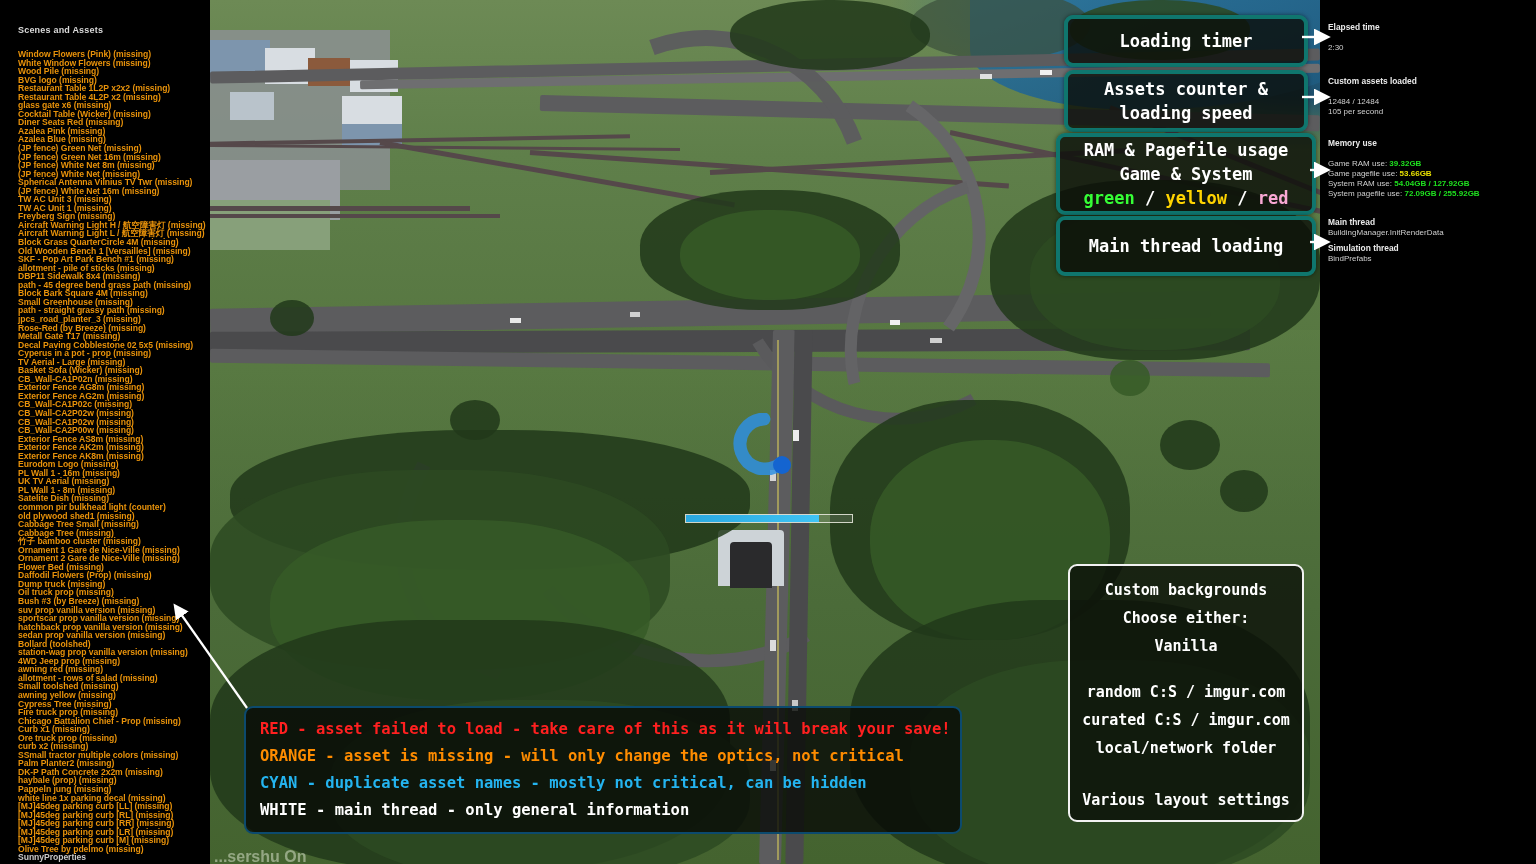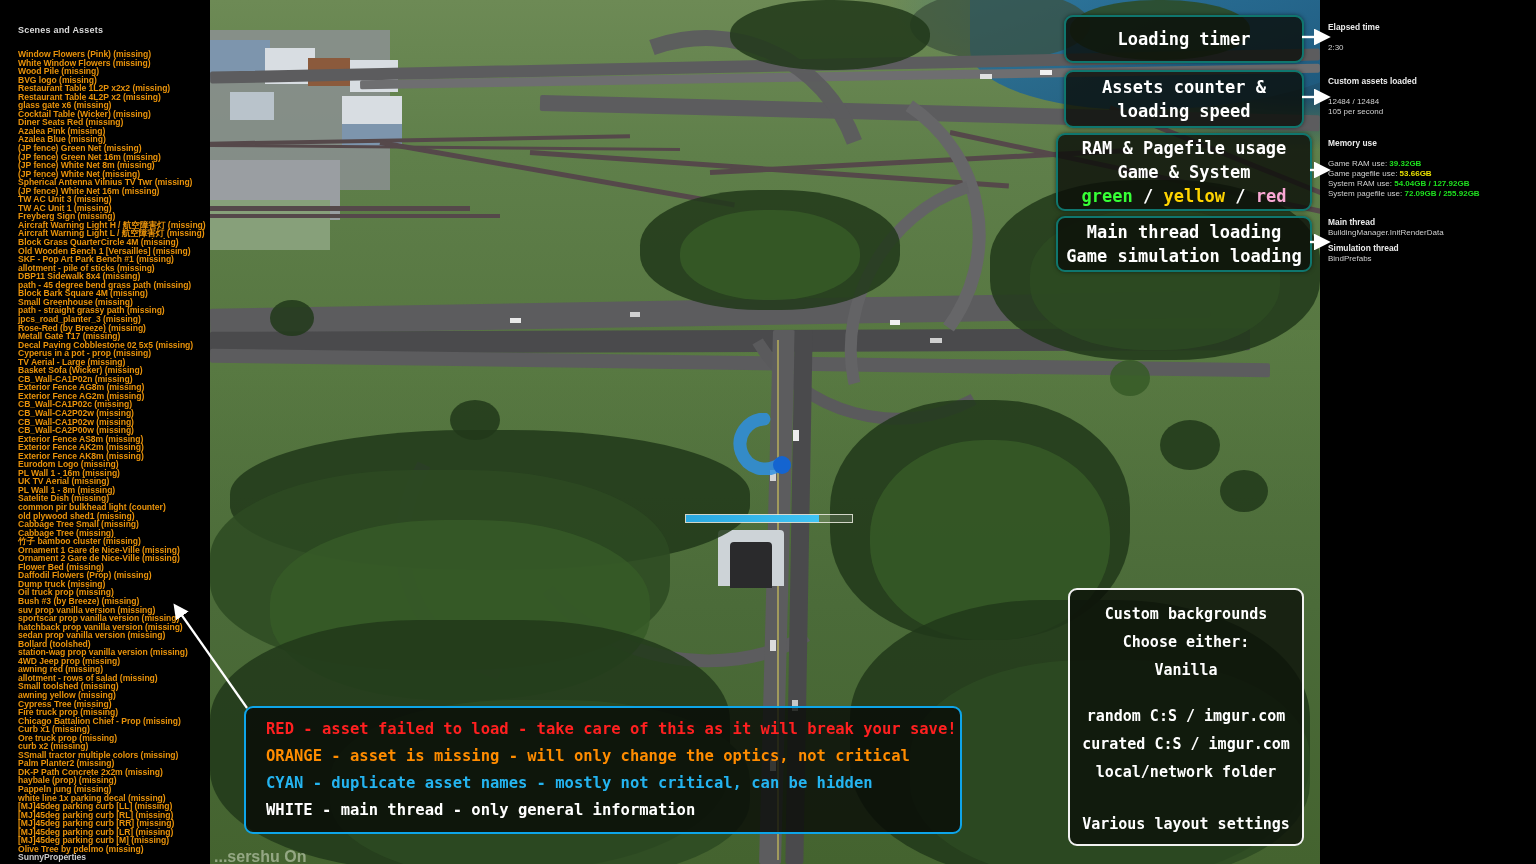--- a/index.html
+++ b/index.html
@@ -41,40 +41,40 @@
 
   
   .stats{position:absolute;left:1320px;top:0;width:216px;height:864px;background:#000;}
   .stat-block{position:absolute;left:8px;width:206px;}
   .stat-title{color:#eaeaea;font-size:8.4px;font-weight:bold;line-height:11px;}
   .stat-line{color:#cfcfcf;font-size:8px;line-height:10px;white-space:nowrap;}
   .val-green{color:#1ee01e;font-weight:bold;}
   .val-yellow{color:#e8e000;font-weight:bold;}
 
   
-  .callout{position:absolute;background:rgba(10,12,8,.80);border:2px solid #0f766e;
+  .callout{position:absolute;background:rgba(10,12,8,.80);border:4px solid #0f766e;
            border-radius:9px;color:#fff;font-family:"DejaVu Sans Mono","Liberation Mono",monospace;
            font-size:17px;line-height:24px;font-weight:bold;text-align:center;
            display:flex;flex-direction:column;align-items:center;justify-content:center;
            box-shadow:0 0 4px rgba(0,0,0,.5);}
   .callout .ln{white-space:nowrap;}
   .g{color:#36ff36;} .y{color:#ffd400;} .r{color:#f9a8d4;} .sl{color:#ffffff;}
 
   
   .legend{position:absolute;left:244px;top:706px;width:718px;height:128px;
-          background:rgba(8,10,6,.80);border:2px solid #0ea5e9;border-radius:9px;
+          background:rgba(8,10,6,.80);border:2px solid #0c4a6e;border-radius:9px;
           font-family:"DejaVu Sans Mono","Liberation Mono",monospace;
           font-size:15.5px;font-weight:bold;line-height:27px;
-          padding:8px 0 0 20px;box-sizing:border-box;}
+          padding:8px 0 0 14px;box-sizing:border-box;}
   .legend div{white-space:nowrap;}
   .lg-red{color:#ff2020;} .lg-orange{color:#ff8c00;}
   .lg-cyan{color:#24b4f0;} .lg-white{color:#ffffff;}
 
   
-  .bgbox{position:absolute;left:1068px;top:588px;width:236px;height:258px;
+  .bgbox{position:absolute;left:1068px;top:564px;width:236px;height:258px;
          background:rgba(10,14,8,.78);border:2px solid #f2f2f2;border-radius:9px;
          font-family:"DejaVu Sans Mono","Liberation Mono",monospace;
          color:#fff;font-size:15px;font-weight:bold;text-align:center;
          box-sizing:border-box;padding-top:10px;}
   .bgbox .ln{white-space:nowrap;line-height:28px;}
 
   
   .arrow-svg{position:absolute;left:0;top:0;width:1536px;height:864px;pointer-events:none;}
 
   
@@ -320,21 +320,20 @@
       <div class="ln">Assets counter &amp;</div>
       <div class="ln">loading speed</div>
     </div>
   <div class="callout" id="co-2" style="left:1056px;top:133px;width:252px;height:74px;">
       <div class="ln">RAM &amp; Pagefile usage</div>
       <div class="ln">Game &amp; System</div>
       <div class="ln"><span class="g">green</span><span class="sl"> / </span><span class="y">yellow</span><span class="sl"> / </span><span class="r">red</span></div>
     </div>
   <div class="callout" id="co-3" style="left:1056px;top:216px;width:252px;height:52px;">
       <div class="ln">Main thread loading</div>
-      <div class="ln">Game simulation loading</div>
     </div>
 
   <div class="legend" id="legend-box">
       <div class="lg-red">RED - asset failed to load - take care of this as it will break your save!</div>
       <div class="lg-orange">ORANGE - asset is missing - will only change the optics, not critical</div>
       <div class="lg-cyan">CYAN - duplicate asset names - mostly not critical, can be hidden</div>
       <div class="lg-white">WHITE - main thread - only general information</div>
     </div>
 
   <div class="bgbox" id="bg-box">

